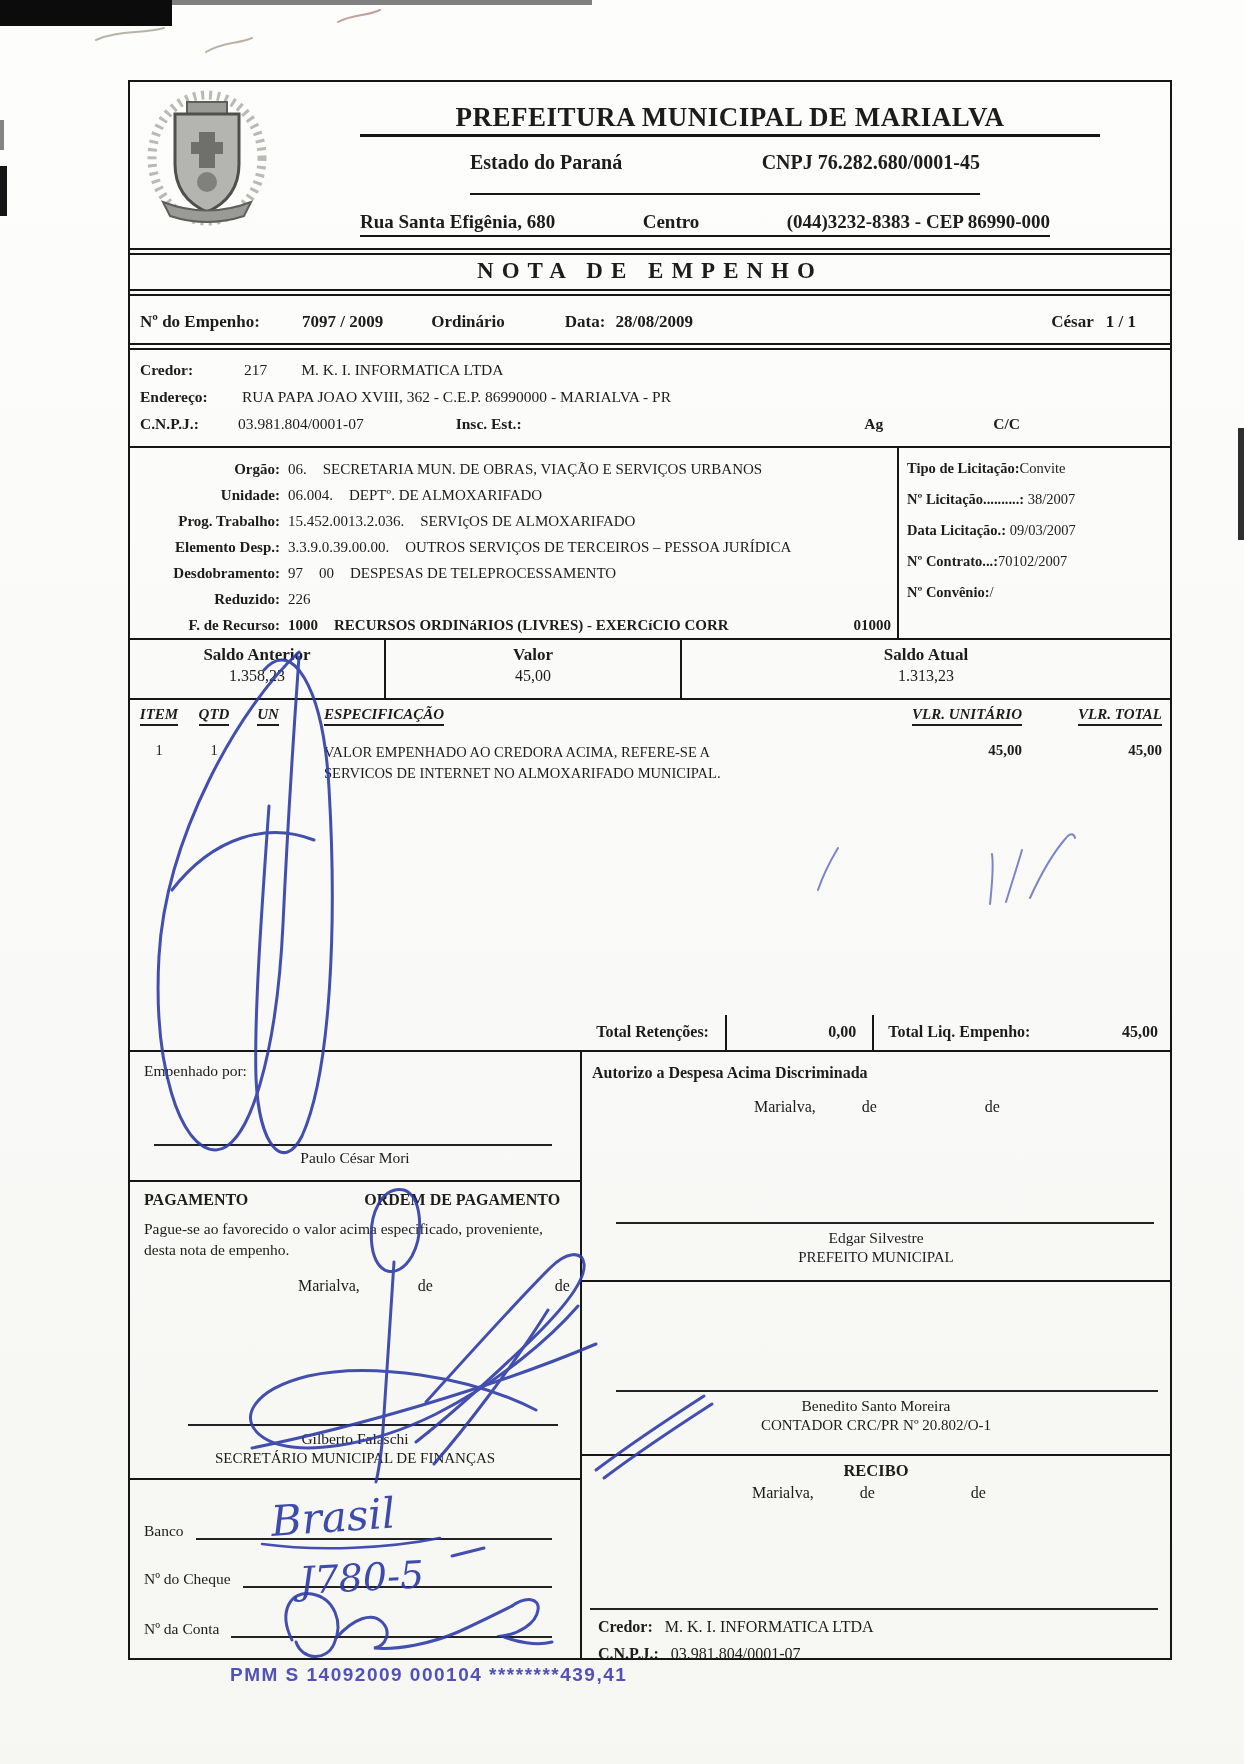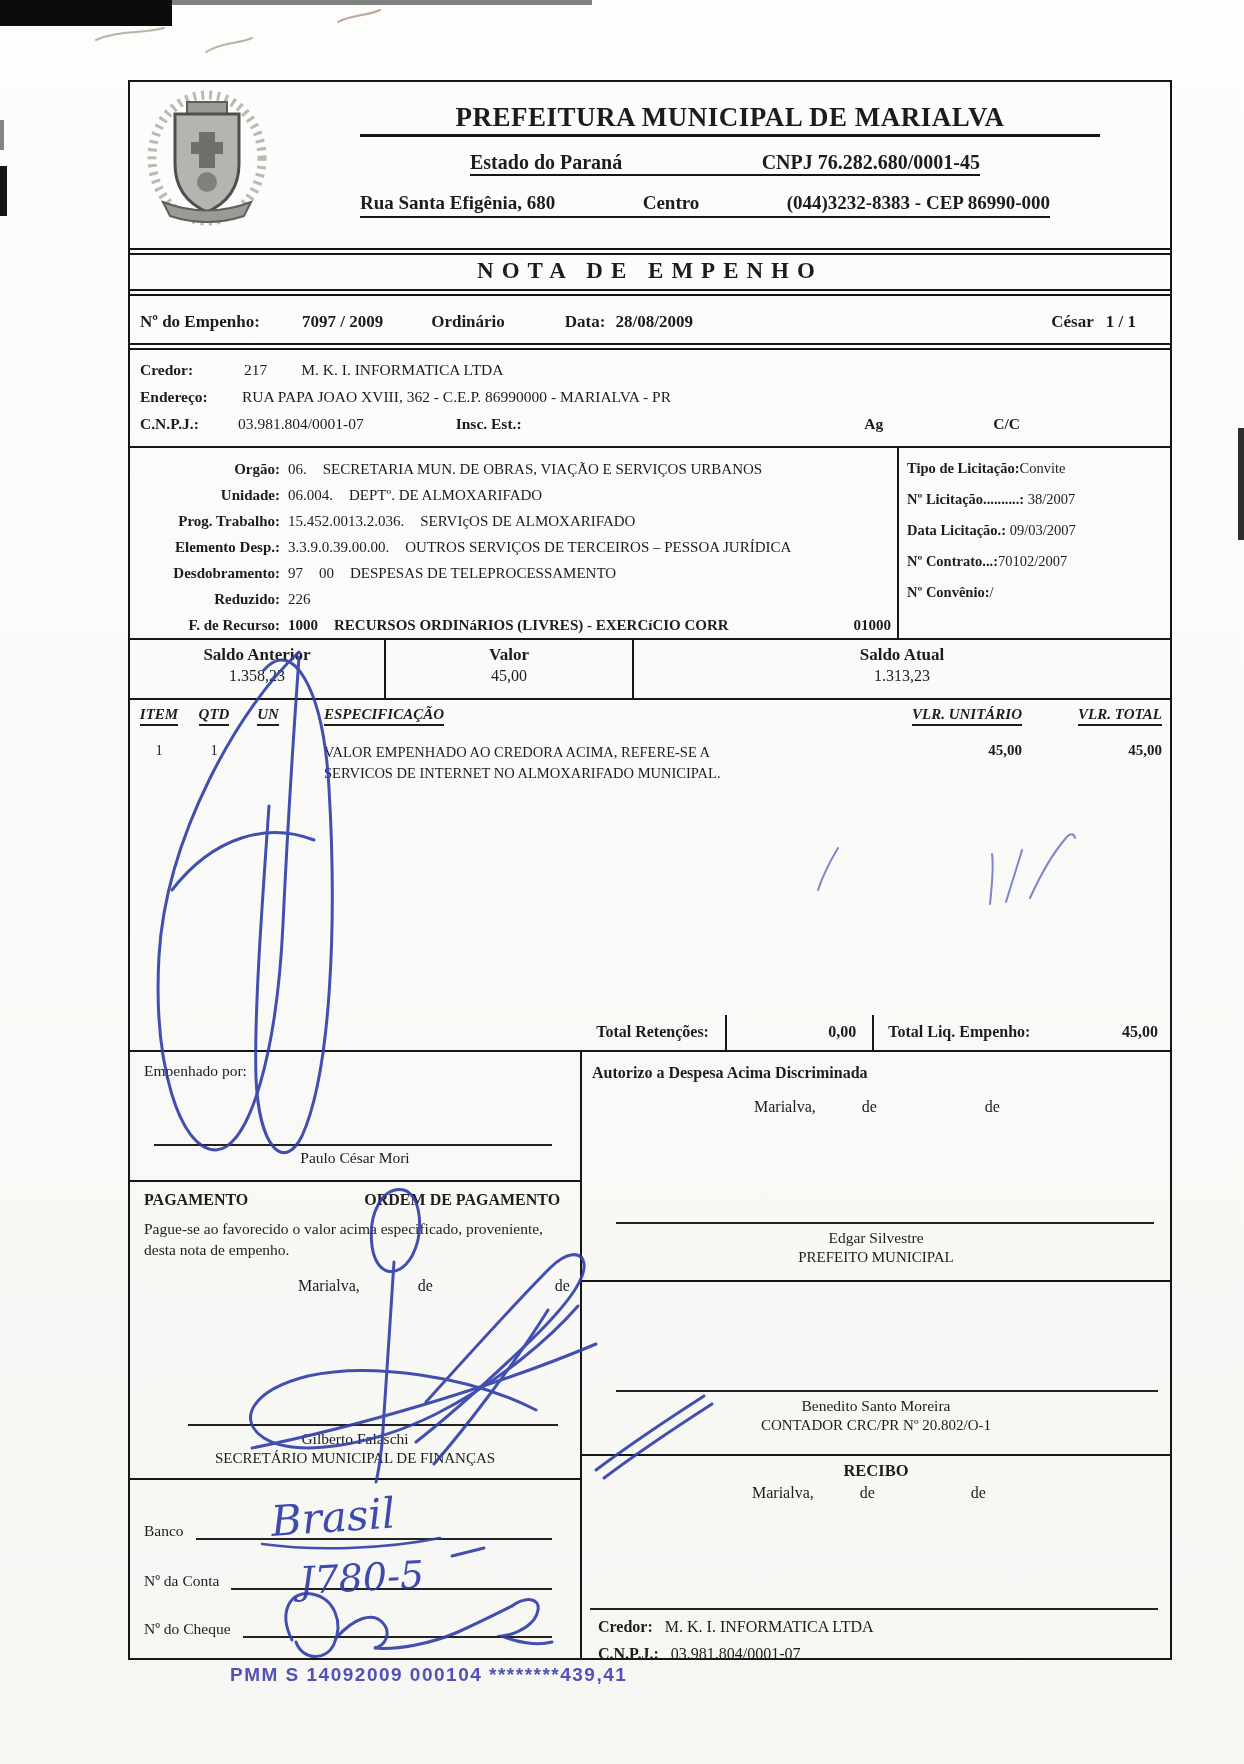--- a/index.html
+++ b/index.html
@@ -11,21 +11,21 @@
   .sec.first{border-top:2px solid #161616;}
   .b{font-weight:bold;}
 
   
   .hdr{height:170px;}
   .logo{position:absolute;left:16px;top:8px;width:122px;height:138px;}
   .hd-text{margin-left:170px;}
   .h-title{margin:20px 70px 0 60px;text-align:center;font-size:27px;font-weight:bold;
            border-bottom:3px solid #161616;padding-bottom:1px;letter-spacing:.5px;}
   .h-line2{margin:14px 190px 0 170px;display:flex;justify-content:space-between;
-           font-size:20px;font-weight:bold;border-bottom:2px solid #161616;padding-bottom:0;}
+           font-size:20px;font-weight:bold;border-bottom:2px solid #161616;padding-bottom:19px;}
   .h-line3{margin:16px 120px 0 60px;display:flex;justify-content:space-between;
            font-size:19px;font-weight:bold;border-bottom:2px solid #161616;padding-bottom:2px;}
 
   
   .nota{height:46px;text-align:center;font-size:23px;font-weight:bold;letter-spacing:8px;
         line-height:42px;}
   .nota::before{content:"";position:absolute;top:3px;left:0;right:0;border-top:2px solid #161616;}
   .nota::after{content:"";position:absolute;bottom:3px;left:0;right:0;border-bottom:2px solid #161616;}
 
   
@@ -289,21 +289,21 @@
           <span class="llab">Nº Convênio:</span><span>/</span>
         </div>
       </div>
     </div>
 
     <div class="sec saldos">
       <div class="s-cell" style="width:256px">
         <div class="s-lab">Saldo Anterior</div>
         <div class="s-val">1.358,23</div>
       </div>
-      <div class="s-cell" style="width:248px">
+      <div class="s-cell" style="width:296px">
         <div class="s-lab">Valor</div>
         <div class="s-val">45,00</div>
       </div>
       <div class="s-cell" style="flex:1">
         <div class="s-lab">Saldo Atual</div>
         <div class="s-val">1.313,23</div>
       </div>
     </div>
 
     <div class="sec itens" style="border-bottom:none">
@@ -355,26 +355,26 @@
           </div>
           <div class="sigline sl-2"></div>
           <div class="cap nome2">Gilberto Falaschi</div>
           <div class="cap cargo2">SECRETÁRIO MUNICIPAL DE FINANÇAS</div>
         </div>
         <div class="sec-banco">
           <div class="hand-row hr-1">
             <span>Banco</span>
             <span class="hand-line"></span>
           </div>
+          <div class="hand-row hr-3">
+            <span>Nº do Cheque</span>
+            <span class="hand-line"></span>
+          </div>
           <div class="hand-row hr-2">
             <span>Nº da Conta</span>
-            <span class="hand-line"></span>
-          </div>
-          <div class="hand-row hr-3">
-            <span>Nº do Cheque</span>
             <span class="hand-line"></span>
           </div>
         </div>
       </div>
 
       <div class="b-right">
         <div class="sec-aut">
           <div class="aut-title">Autorizo a Despesa Acima Discriminada</div>
           <div class="cityrow aut-city">
             <span>Marialva,</span>

